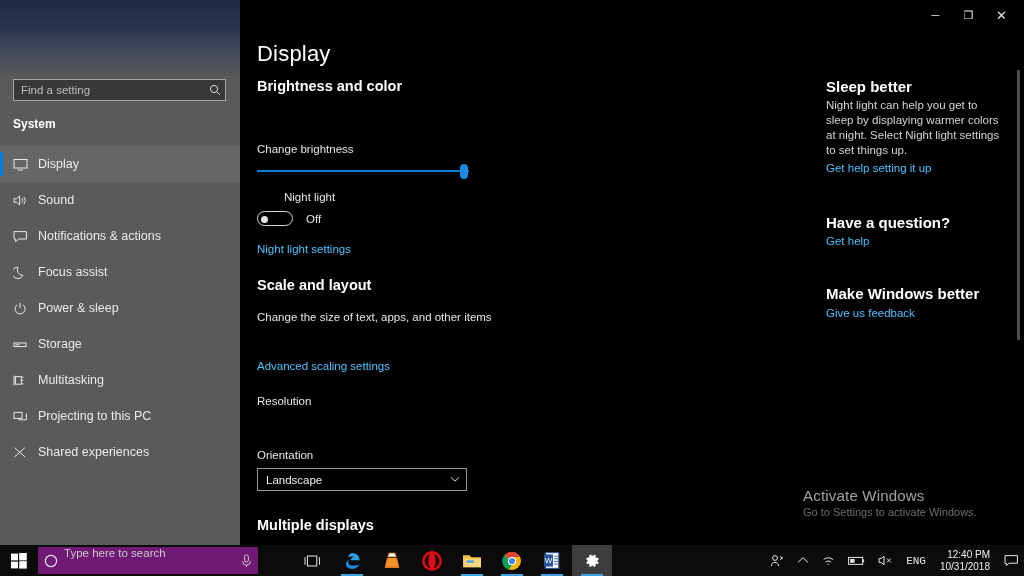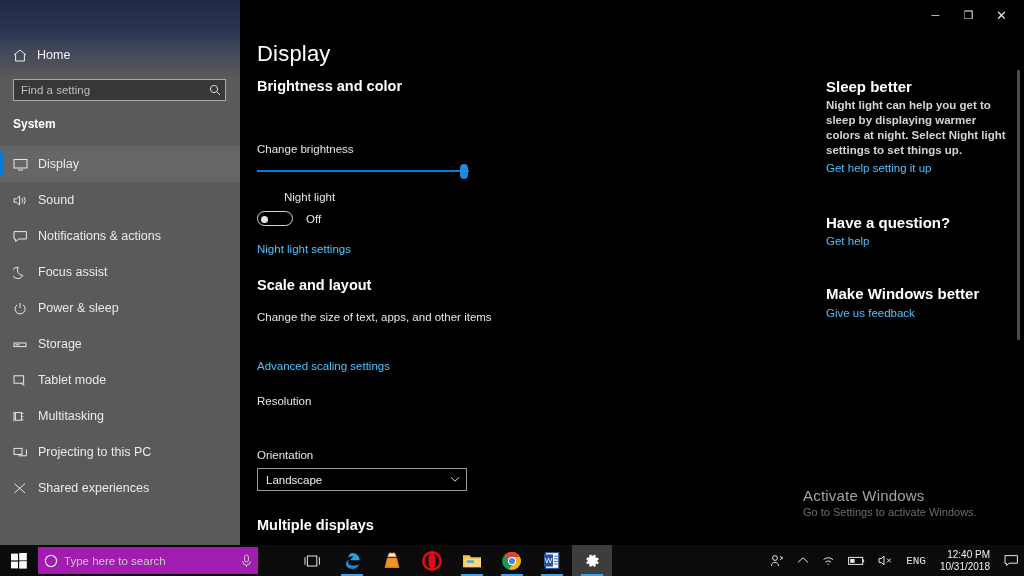--- a/index.html
+++ b/index.html
@@ -175,21 +175,21 @@
 
   #sec-multiple { top:487px; }
 
   
   #rail { position:absolute; left:586px; top:0; width:198px; height:515px; }
   .rail-head {
     position:absolute; left:0; color:#ffffff; font-size:15px; font-weight:bold;
   }
   .rail-body {
     position:absolute; left:0; width:180px; color:#d4d4d4;
-    font-size:11.5px; line-height:15px;font-weight:bold;
+    font-size:11.5px; line-height:15px;
   }
   .rail-link {
     position:absolute; left:0; color:#4cc2ff; font-size:11.5px;
   }
   #rail-h1 { top:48px; }
   #rail-p1 { top:68px; }
   #rail-l1 { top:132px; }
   #rail-h2 { top:184px; }
   #rail-l2 { top:205px; }
   #rail-h3 { top:255px; }
@@ -213,21 +213,21 @@
   #taskbar {
     position:absolute; left:0; bottom:0; width:1024px; height:31px;
     background:#0b0b0b;
   }
   #start-btn {
     position:absolute; left:0; top:0; width:38px; height:31px;
     display:flex; align-items:center; justify-content:center;
   }
   #taskbar-search {
     position:absolute; left:38px; top:2px; width:220px; height:27px;
-    background:#a21caf; display:flex; align-items:center;
+    background:#701a75; display:flex; 
   }
   #taskbar-search .cort {
     width:26px; display:flex; align-items:center; justify-content:center;
   }
   #taskbar-search .ph {
     flex:1; color:#c9c9c9; font-size:11.5px; white-space:nowrap;
   }
   #taskbar-search .mic {
     width:24px; display:flex; align-items:center; justify-content:center;
     color:#c9c9c9;
@@ -273,28 +273,20 @@
       <div id="window-title">Settings</div>
       <div class="wctl" id="btn-min">─</div>
       <div class="wctl" id="btn-max">❐</div>
       <div class="wctl" id="btn-close">✕</div>
     </div>
 
     <div id="sidebar">
       <div id="sidebar-grad"></div>
       <div id="sidebar-inner">
 
-        <div class="nav-home">
-          <span class="ic">
-            <svg width="14" height="13" viewBox="0 0 14 13" fill="none" stroke="#f2f2f2" stroke-width="1">
-              <path d="M1 6L7 1l6 5M2.6 5.4V12h8.8V5.4"></path>
-            </svg>
-          </span>
-          <span>Home</span>
-        </div>
 
         <div id="search-box">
           <div class="ph">Find a setting</div>
           <div class="mag">
             <svg width="12" height="12" viewBox="0 0 12 12" fill="none" stroke="#d8d8d8" stroke-width="1">
               <circle cx="5" cy="5" r="3.6"></circle>
                 <path d="M7.7 7.7L11 11"></path>
             </svg>
           </div>
         </div>
@@ -355,29 +347,20 @@
           <div class="nav-item">
             <span class="ic">
               <svg width="15" height="13" viewBox="0 0 15 13" fill="none" stroke="#e8e8e8" stroke-width="1">
                 <rect x="1" y="5" width="12" height="3.6"></rect>
                   <path d="M2.6 6.8h4"></path>
               </svg>
             </span>
             <span class="lbl">Storage</span>
           </div>
 
-          <div class="nav-item">
-            <span class="ic">
-              <svg width="15" height="13" viewBox="0 0 15 13" fill="none" stroke="#e8e8e8" stroke-width="1">
-                <rect x="1" y="1.8" width="9.6" height="7.4"></rect>
-                  <path d="M8.2 9.6c1 .9 2 1.4 3.2 1.4"></path>
-              </svg>
-            </span>
-            <span class="lbl">Tablet mode</span>
-          </div>
 
           <div class="nav-item">
             <span class="ic">
               <svg width="15" height="13" viewBox="0 0 15 13" fill="none" stroke="#e8e8e8" stroke-width="1">
                 <rect x="2.4" y="2.6" width="6" height="7.6"></rect>
                   <path d="M1 1.6v9.8M9.8 2.6v1.4M9.8 5.8v1.4M9.8 9v1.4"></path>
               </svg>
             </span>
             <span class="lbl">Multitasking</span>
           </div>

